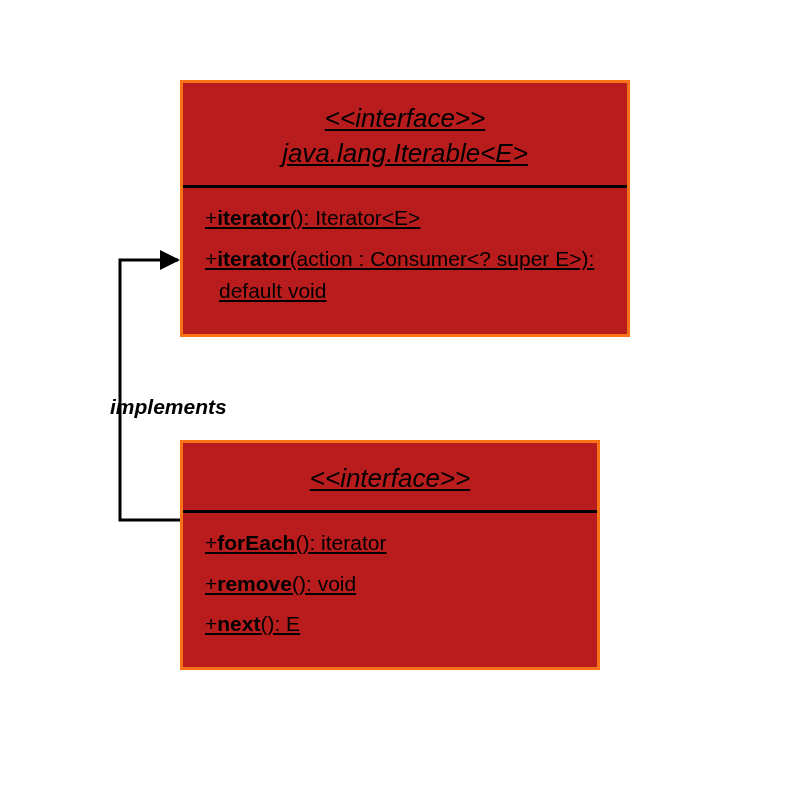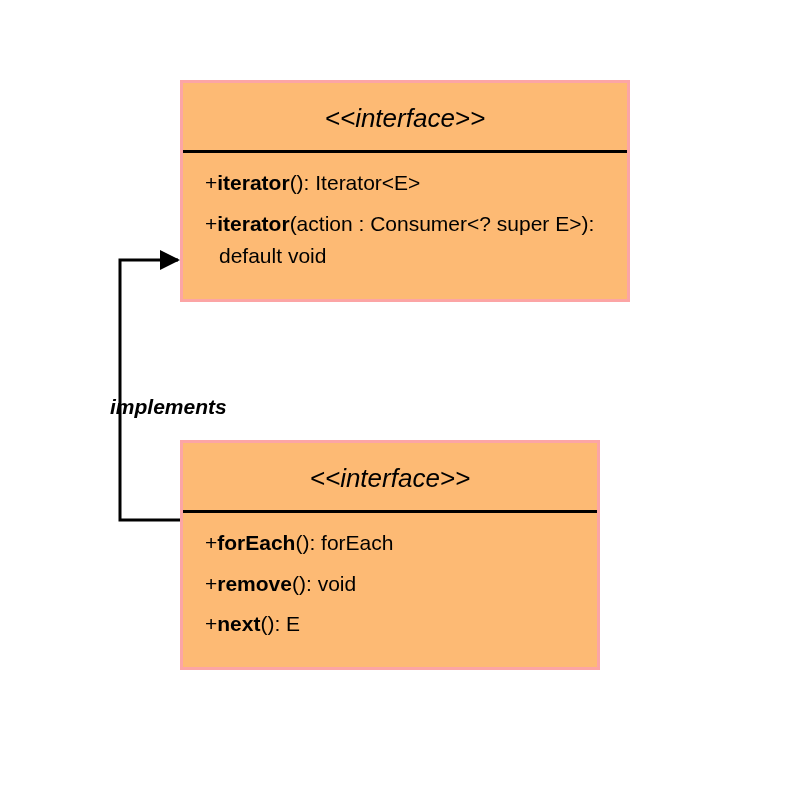--- a/index.html
+++ b/index.html
@@ -5,22 +5,23 @@
     * { box-sizing: border-box; margin: 0; padding: 0; }
     body {
       width: 800px;
       height: 800px;
       background: #fff;
       font-family: Arial, Helvetica, sans-serif;
       position: relative;
     }
     .uml-box {
       position: absolute;
-      border: 3px solid #fca5a5;
-      background: #fdba74;
+      border: 3px solid #f97316;
+      background: #b91c1c;
+      text-decoration: underline;
     }
     .uml-header {
       text-align: center;
       padding: 18px 20px 14px 20px;
       border-bottom: 3px solid #000;
       font-style: italic;
       font-size: 26px;
       line-height: 1.35;
     }
     .uml-header .stereo { display: block; }
@@ -48,40 +49,41 @@
       font-weight: bold;
       font-size: 21px;
     }
   </style>
 </head>
 <body>
 
 <div class="uml-box" style="left:180px; top:80px; width:450px;">
   <div class="uml-header">
     <span class="stereo">&lt;&lt;interface&gt;&gt;</span>
+    <span class="name">java.lang.Iterable&lt;E&gt;</span>
   </div>
   <div class="uml-methods">
     <div class="method">
       <span>+</span><span class="mname">iterator</span><span>(): Iterator&lt;E&gt;</span>
     </div>
     <div class="method">
       <span>+</span><span class="mname">iterator</span><span>(action : Consumer&lt;? super E&gt;): default void</span>
     </div>
   </div>
 </div>
 
 <div class="rel-label" style="left:110px; top:395px;">implements</div>
 
 <div class="uml-box" style="left:180px; top:440px; width:420px;">
   <div class="uml-header">
     <span class="stereo">&lt;&lt;interface&gt;&gt;</span>
   </div>
   <div class="uml-methods">
     <div class="method">
-      <span>+</span><span class="mname">forEach</span><span>(): forEach</span>
+      <span>+</span><span class="mname">forEach</span><span>(): iterator</span>
     </div>
     <div class="method">
       <span>+</span><span class="mname">remove</span><span>(): void</span>
     </div>
     <div class="method">
       <span>+</span><span class="mname">next</span><span>(): E</span>
     </div>
   </div>
 </div>
 

